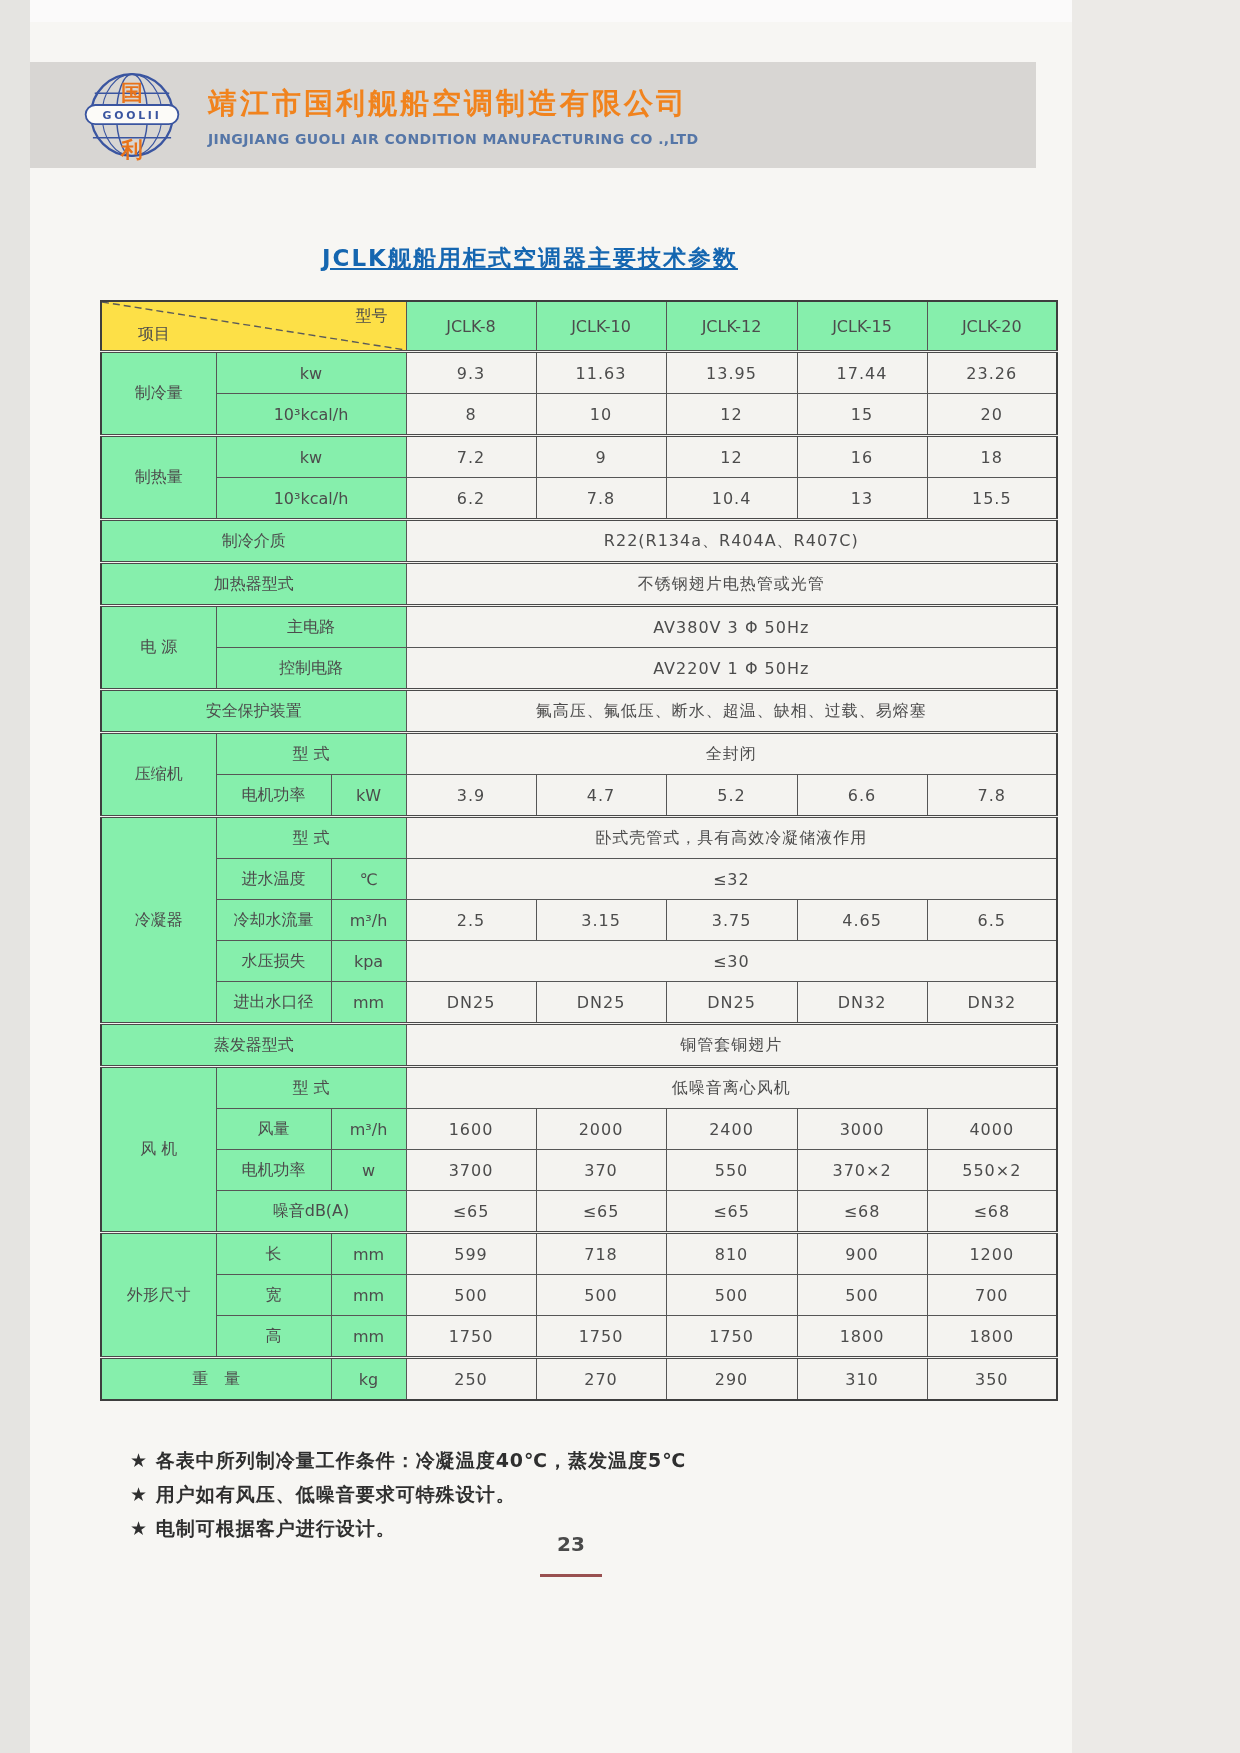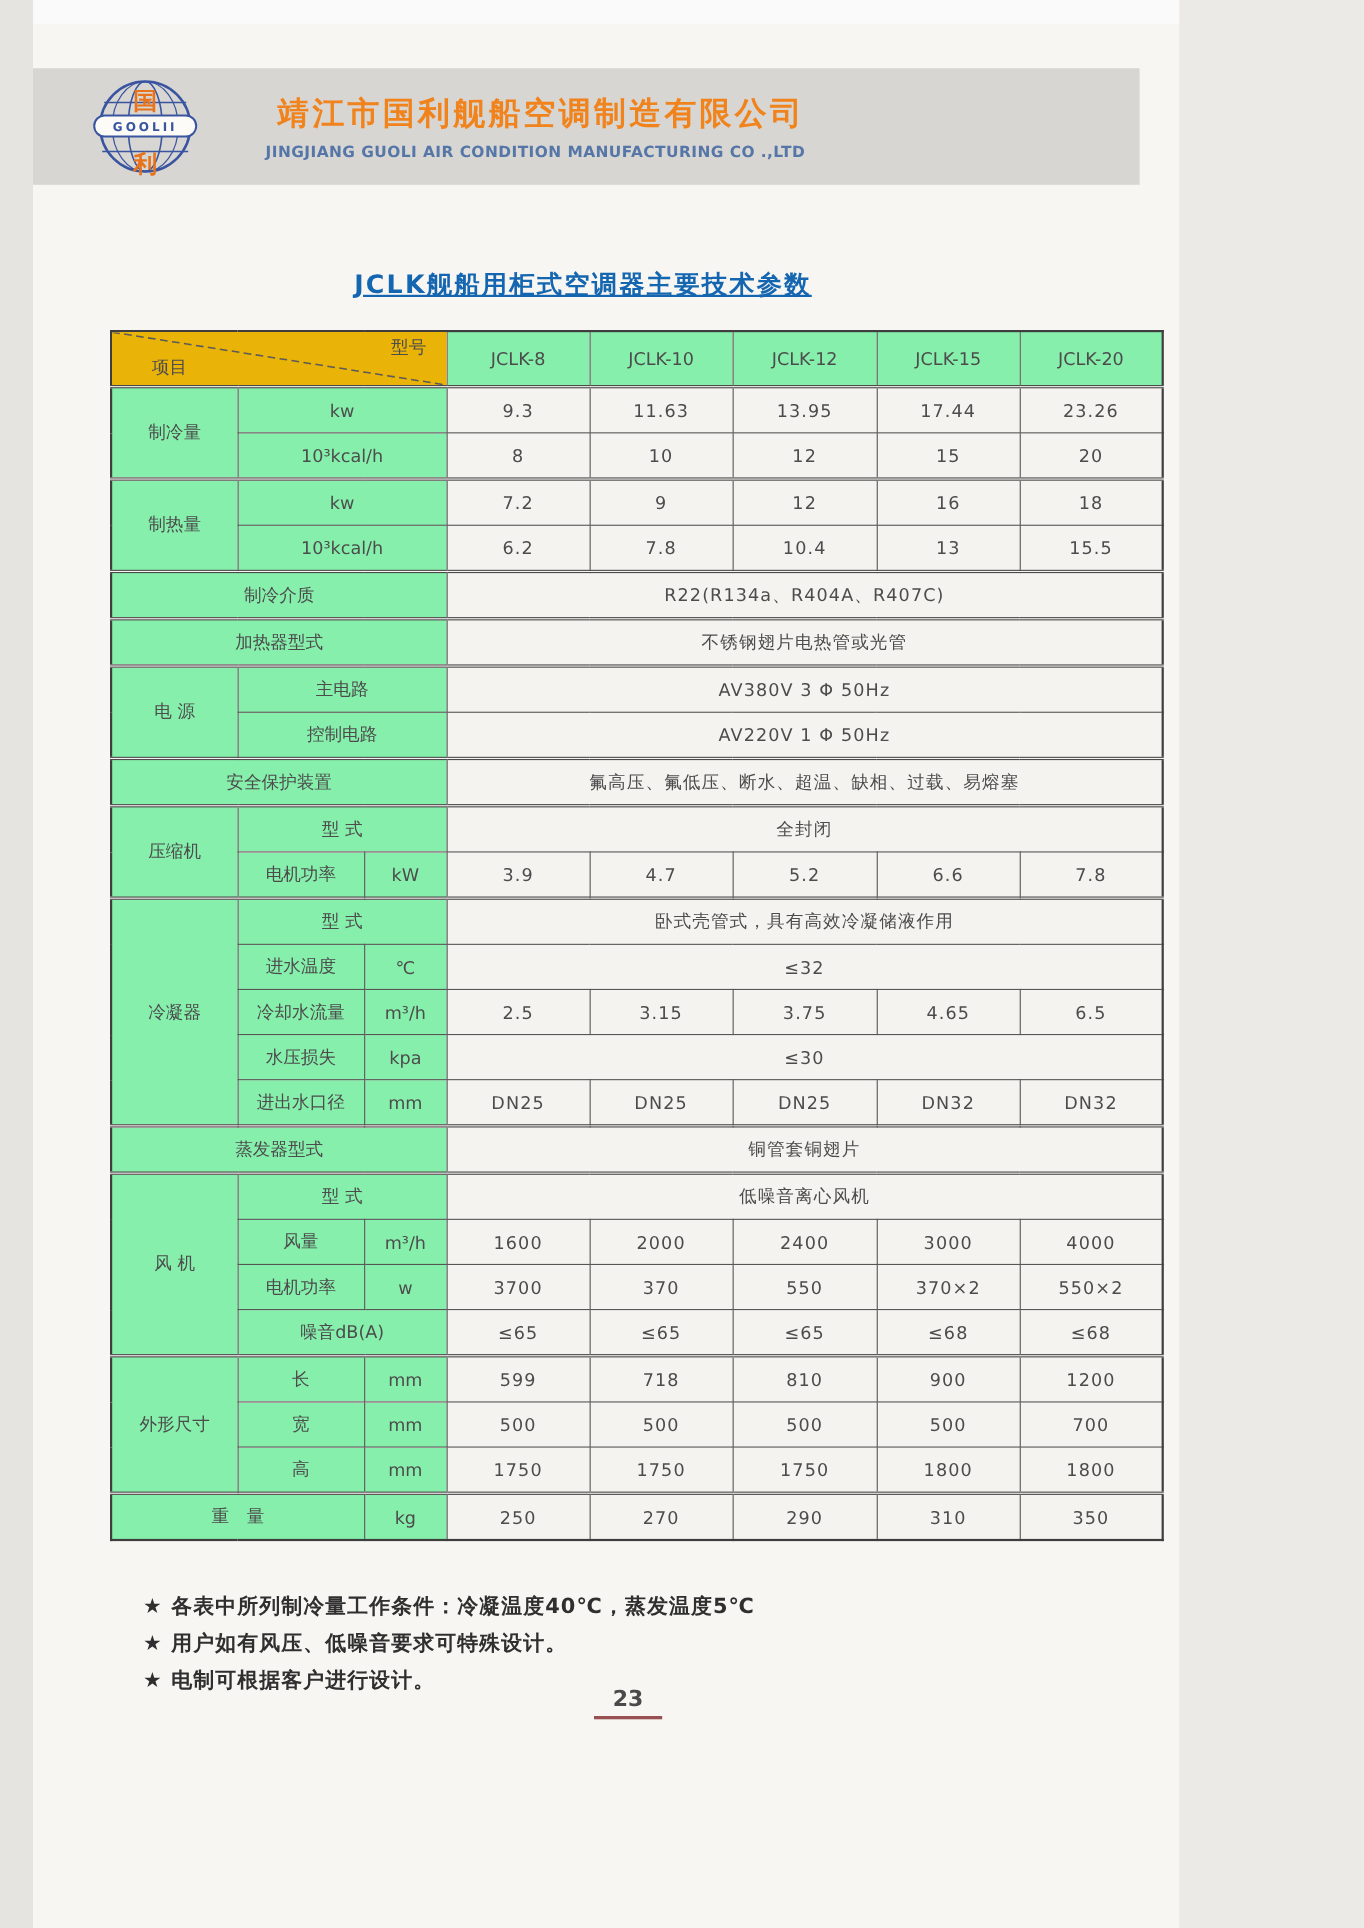--- a/index.html
+++ b/index.html
@@ -6,45 +6,45 @@
   .page{position:relative;width:1240px;height:1753px;background:#f7f6f3;overflow:hidden;
         font-family:"DejaVu Sans",sans-serif;color:#4c4c4c;}
   .strip-left{position:absolute;left:0;top:0;width:30px;height:1753px;background:#e5e4e1;}
   .strip-right{position:absolute;left:1072px;top:0;width:168px;height:1753px;background:#eceae7;}
   .strip-top{position:absolute;left:0;top:0;width:1240px;height:22px;background:#fbfafa;}
 
   .header-band{position:absolute;left:30px;top:62px;width:1006px;height:106px;background:#d8d6d3;
                display:flex;align-items:center;}
   .logo{width:96px;height:100px;margin-left:54px;flex:0 0 auto;}
   .company{margin-left:28px;}
-  .company-cn{color:#f1831d;font-size:29px;font-weight:bold;letter-spacing:3px;margin-left:44px;}
+  .company-cn{color:#f1831d;font-size:29px;font-weight:bold;letter-spacing:3px;}
   .company-en{color:#5576a7;font-size:14px;font-weight:bold;letter-spacing:.4px;margin-top:7px;text-align:right;}
 
   .doc-title{position:absolute;left:100px;top:243px;width:860px;margin:0;text-align:center;
              color:#1566b0;font-size:23px;font-weight:bold;letter-spacing:2px;text-decoration:underline;}
 
   table.spec{position:absolute;left:100px;top:300px;width:956px;table-layout:fixed;
              border-collapse:collapse;background:#f4f3f0;}
   table.spec{border:2px solid #3e3e3e;}
   .spec td{border:1px solid #565656;text-align:center;vertical-align:middle;
            font-size:16px;height:40px;padding:0 2px;color:#4c4c4c;overflow:hidden;}
   .spec .lbl{background:#86efac;}
   .spec .val{background:#f4f3f0;letter-spacing:1px;}
   .spec tr.sep td{border-top:3px double #4a4a4a;}
   .spec tr.r-header td{height:48px;}
-  .corner{position:relative;background:#eab308;}
+  .corner{position:relative;background:#fde047;}
   .corner svg{position:absolute;left:0;top:0;width:100%;height:100%;}
   .corner-top{position:absolute;top:4px;right:18px;font-size:16px;}
   .corner-bottom{position:absolute;bottom:5px;left:9px;font-size:16px;margin-left:27px;}
 
   .notes{position:absolute;left:104px;top:1443px;font-size:19px;font-weight:bold;
          color:#2f2f2f;line-height:34px;letter-spacing:1px;margin-left:26px;}
   .page-number{position:absolute;left:540px;top:1532px;width:62px;text-align:center;
                font-size:20px;font-weight:bold;color:#4a4a4a;
-               border-bottom:3px solid #995050;padding-bottom:4px;}
+               border-bottom:3px solid #995050;padding-bottom:18px;}
 </style>
 </head>
 <body>
 
 <div class="page">
   <div class="strip-top"></div>
   <div class="strip-left"></div>
   <div class="strip-right"></div>
 
   <div class="header-band">

